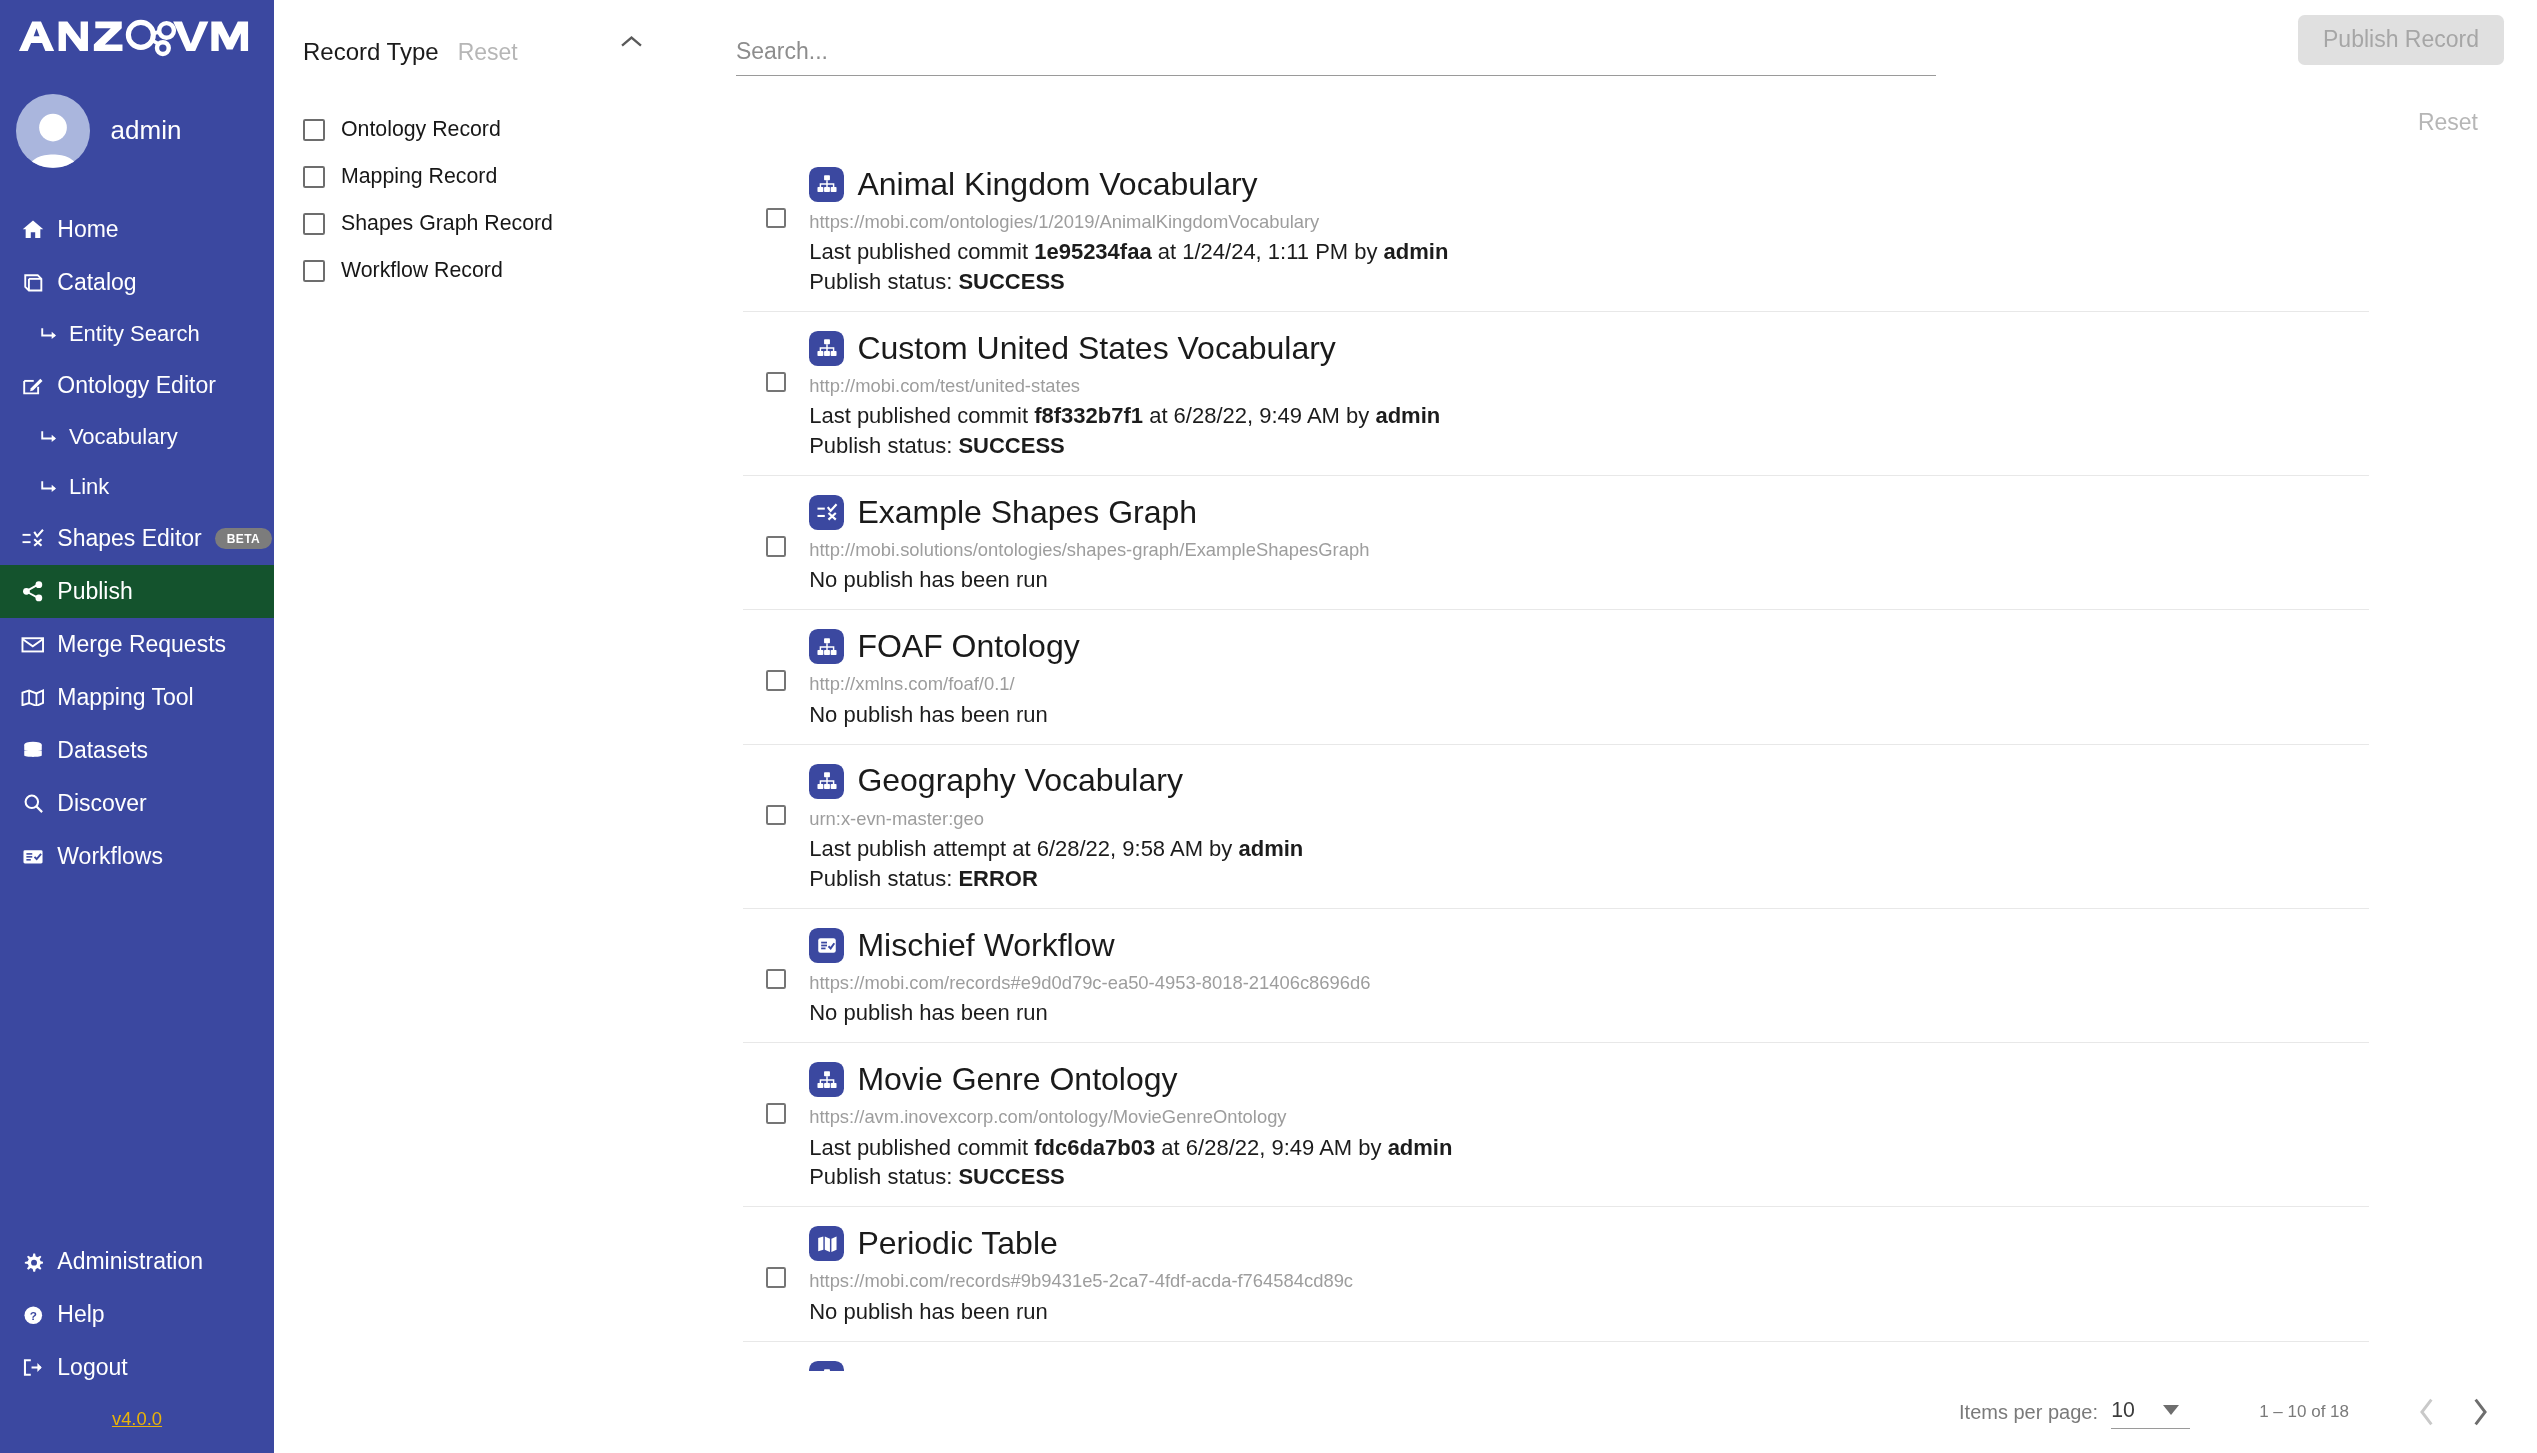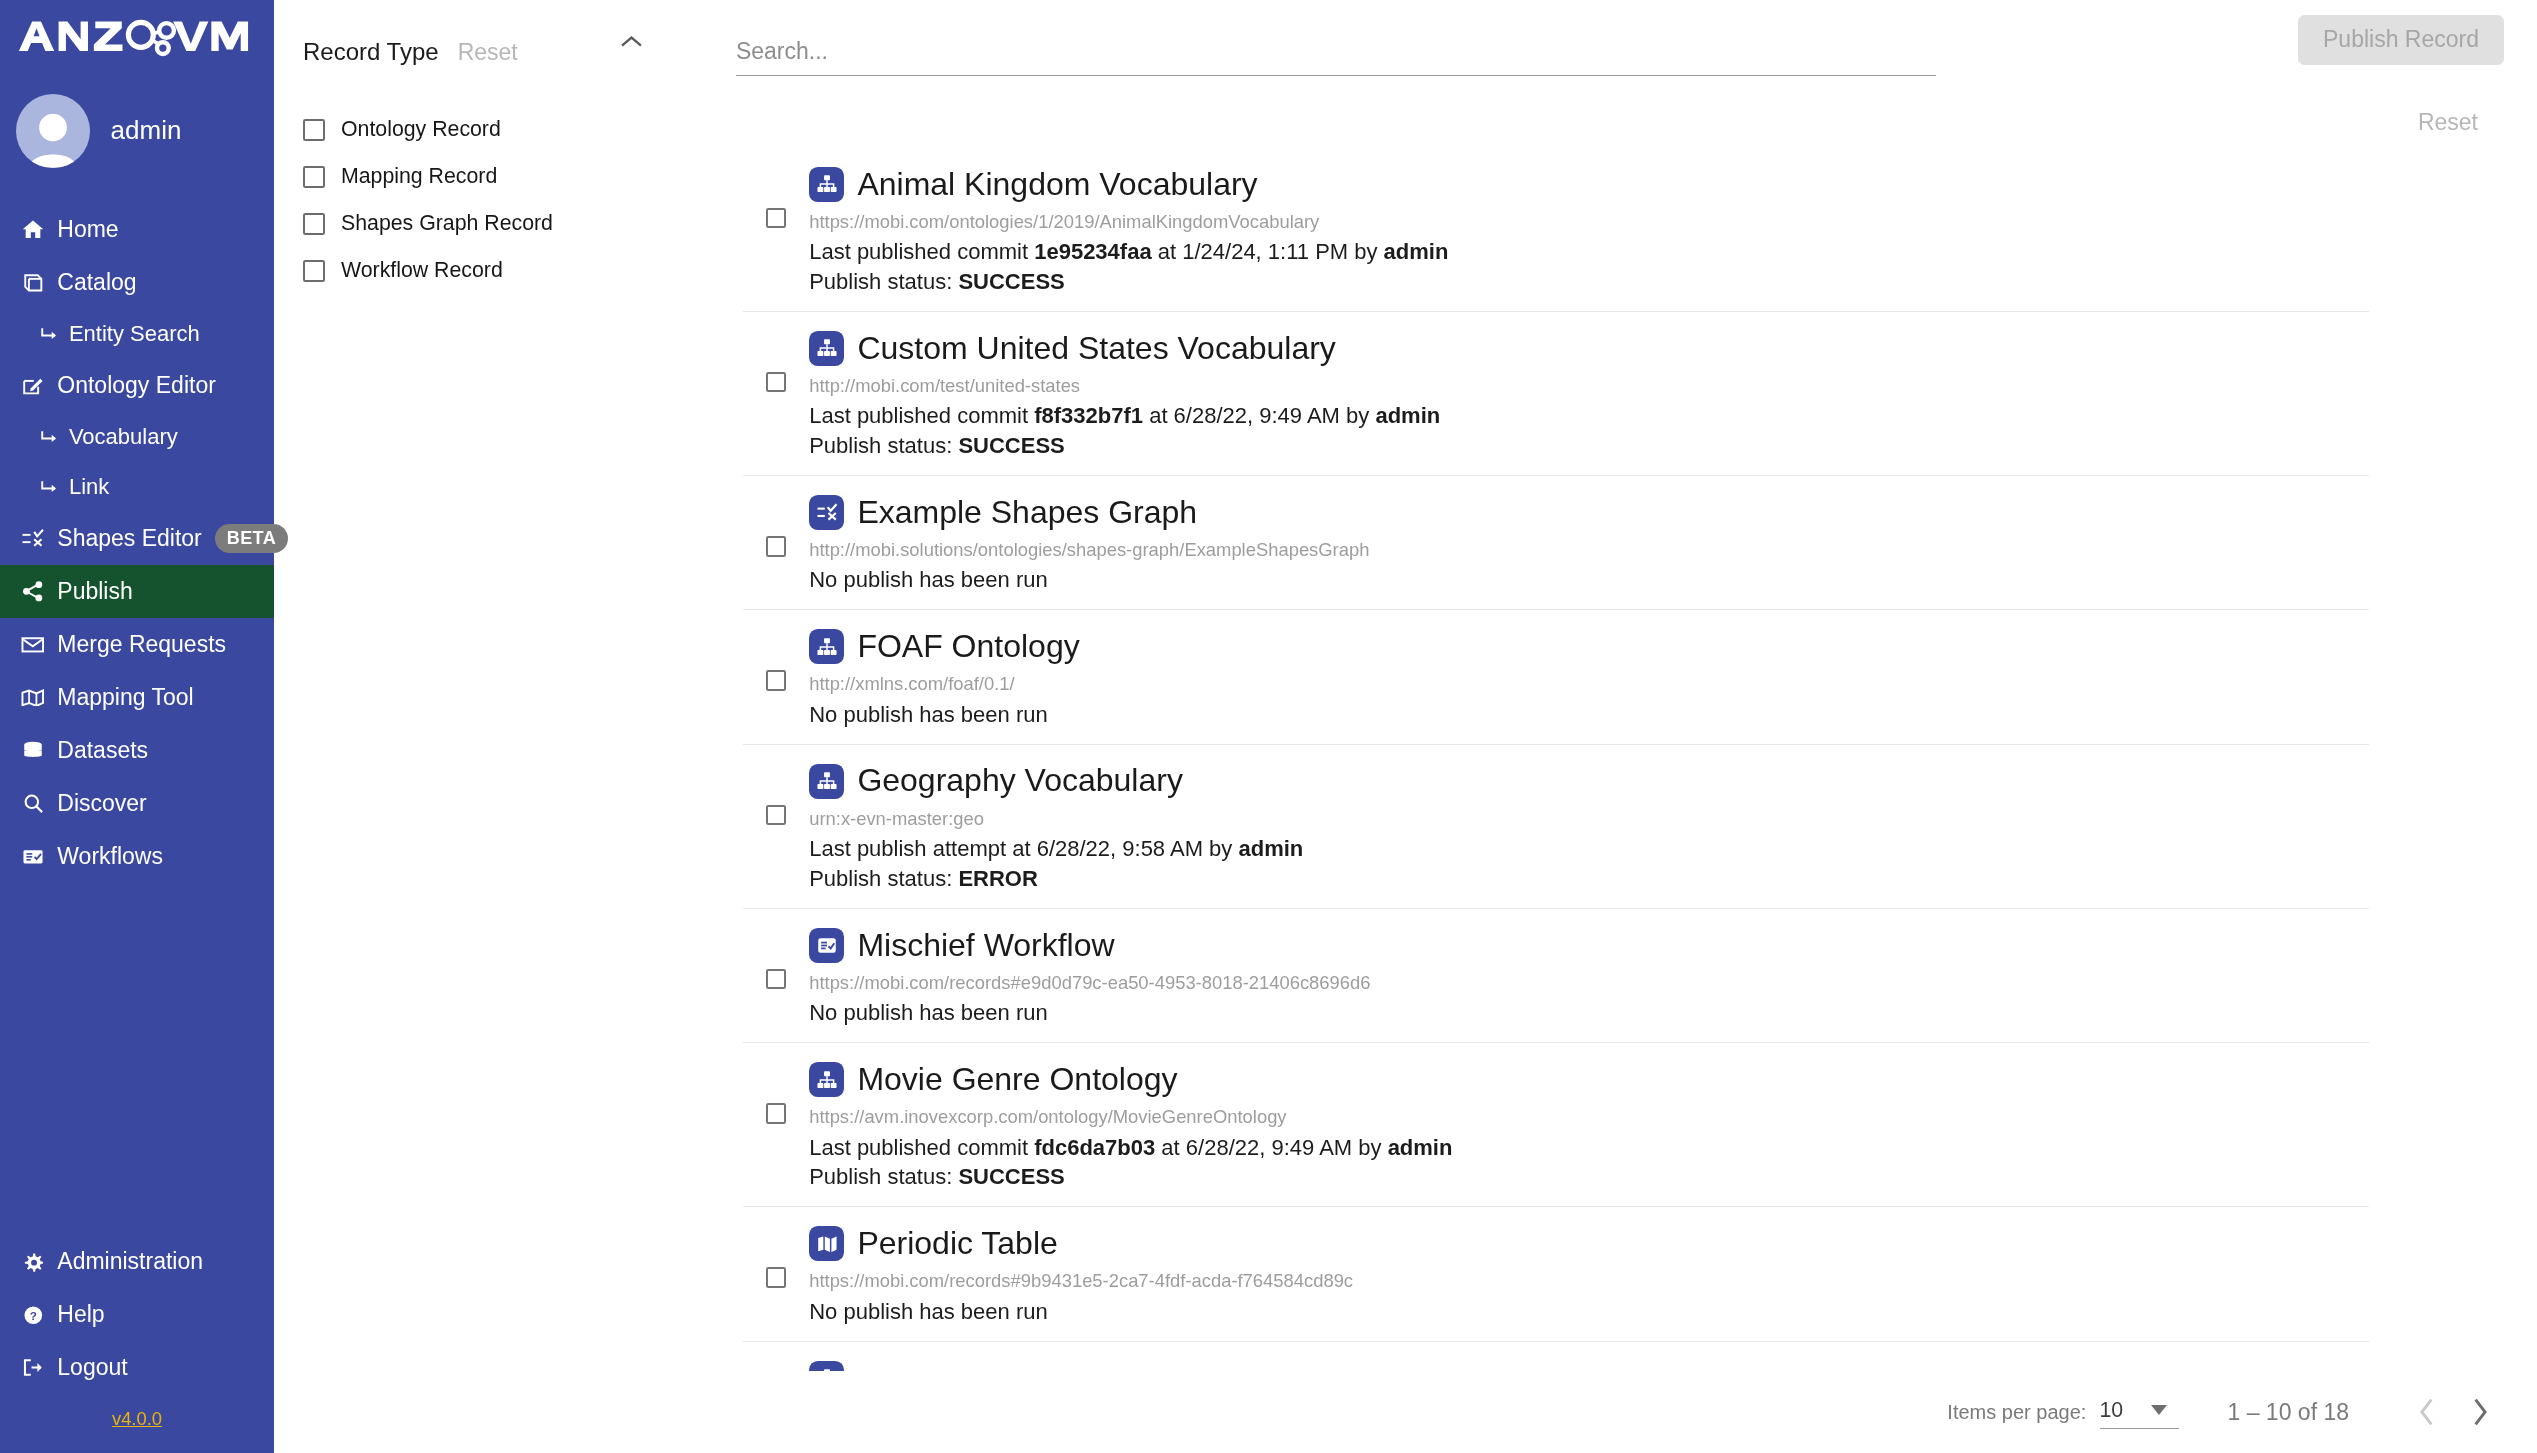--- a/index.html
+++ b/index.html
@@ -47,21 +47,21 @@
   .nav-item.active { background: #14532d; }
   .nav-item .nav-ico {
     width: 28px; flex: 0 0 28px; display: flex;
     align-items: center; justify-content: center; margin-right: 10.3px;
   }
   .nav-item.sub { padding-left: 38px; font-size: 22px; height: 50px; }
   .nav-item.sub .nav-ico { width: 23.5px; flex: 0 0 23.5px; margin-right: 7.4px; }
   .beta-badge {
     margin-left: 13.2px; background: #7c7c7c; color: #ffffff;
     border-radius: 16px; padding: 3.7px 11.8px;
-    font-size: 18px; font-weight: bold; letter-spacing: 0.4px;
+    font-size: 12px; font-weight: bold; letter-spacing: 0.4px;
   }
   .nav-bottom { position: absolute; left: 0; bottom: 0; width: 100%; padding-bottom: 7.4px; }
   .version {
     text-align: center; font-size: 18.4px; color: #eab308;
     padding: 13.2px 0 16px 0;
     text-decoration: underline;
   }
 
   
   .filters {
@@ -171,21 +171,21 @@
     display: flex; align-items: center; margin-left: 13.2px;
     border-bottom: 1.5px solid #9a9a9a; padding: 2.9px 0 5.9px 0;
     min-width: 79px; cursor: pointer;
   }
   .pg-select-val { font-size: 21.3px; color: #3c3c3c; }
   .pg-caret {
     margin-left: 28px; width: 0; height: 0;
     border-left: 8.8px solid transparent; border-right: 8.8px solid transparent;
     border-top: 10.3px solid #6e6e6e;
   }
-  .pg-range { font-size: 23px; color: #7a7a7a; margin-left: 49px; }
+  .pg-range { font-size: 17px; color: #7a7a7a; margin-left: 69px; }
   .pg-arrow {
     width: 53px; height: 53px; display: flex;
     align-items: center; justify-content: center; cursor: pointer;
   }
   .pg-arrow.first { margin-left: 51px; }
 </style>
 </head>
 <body>
 
 <div class="app">

